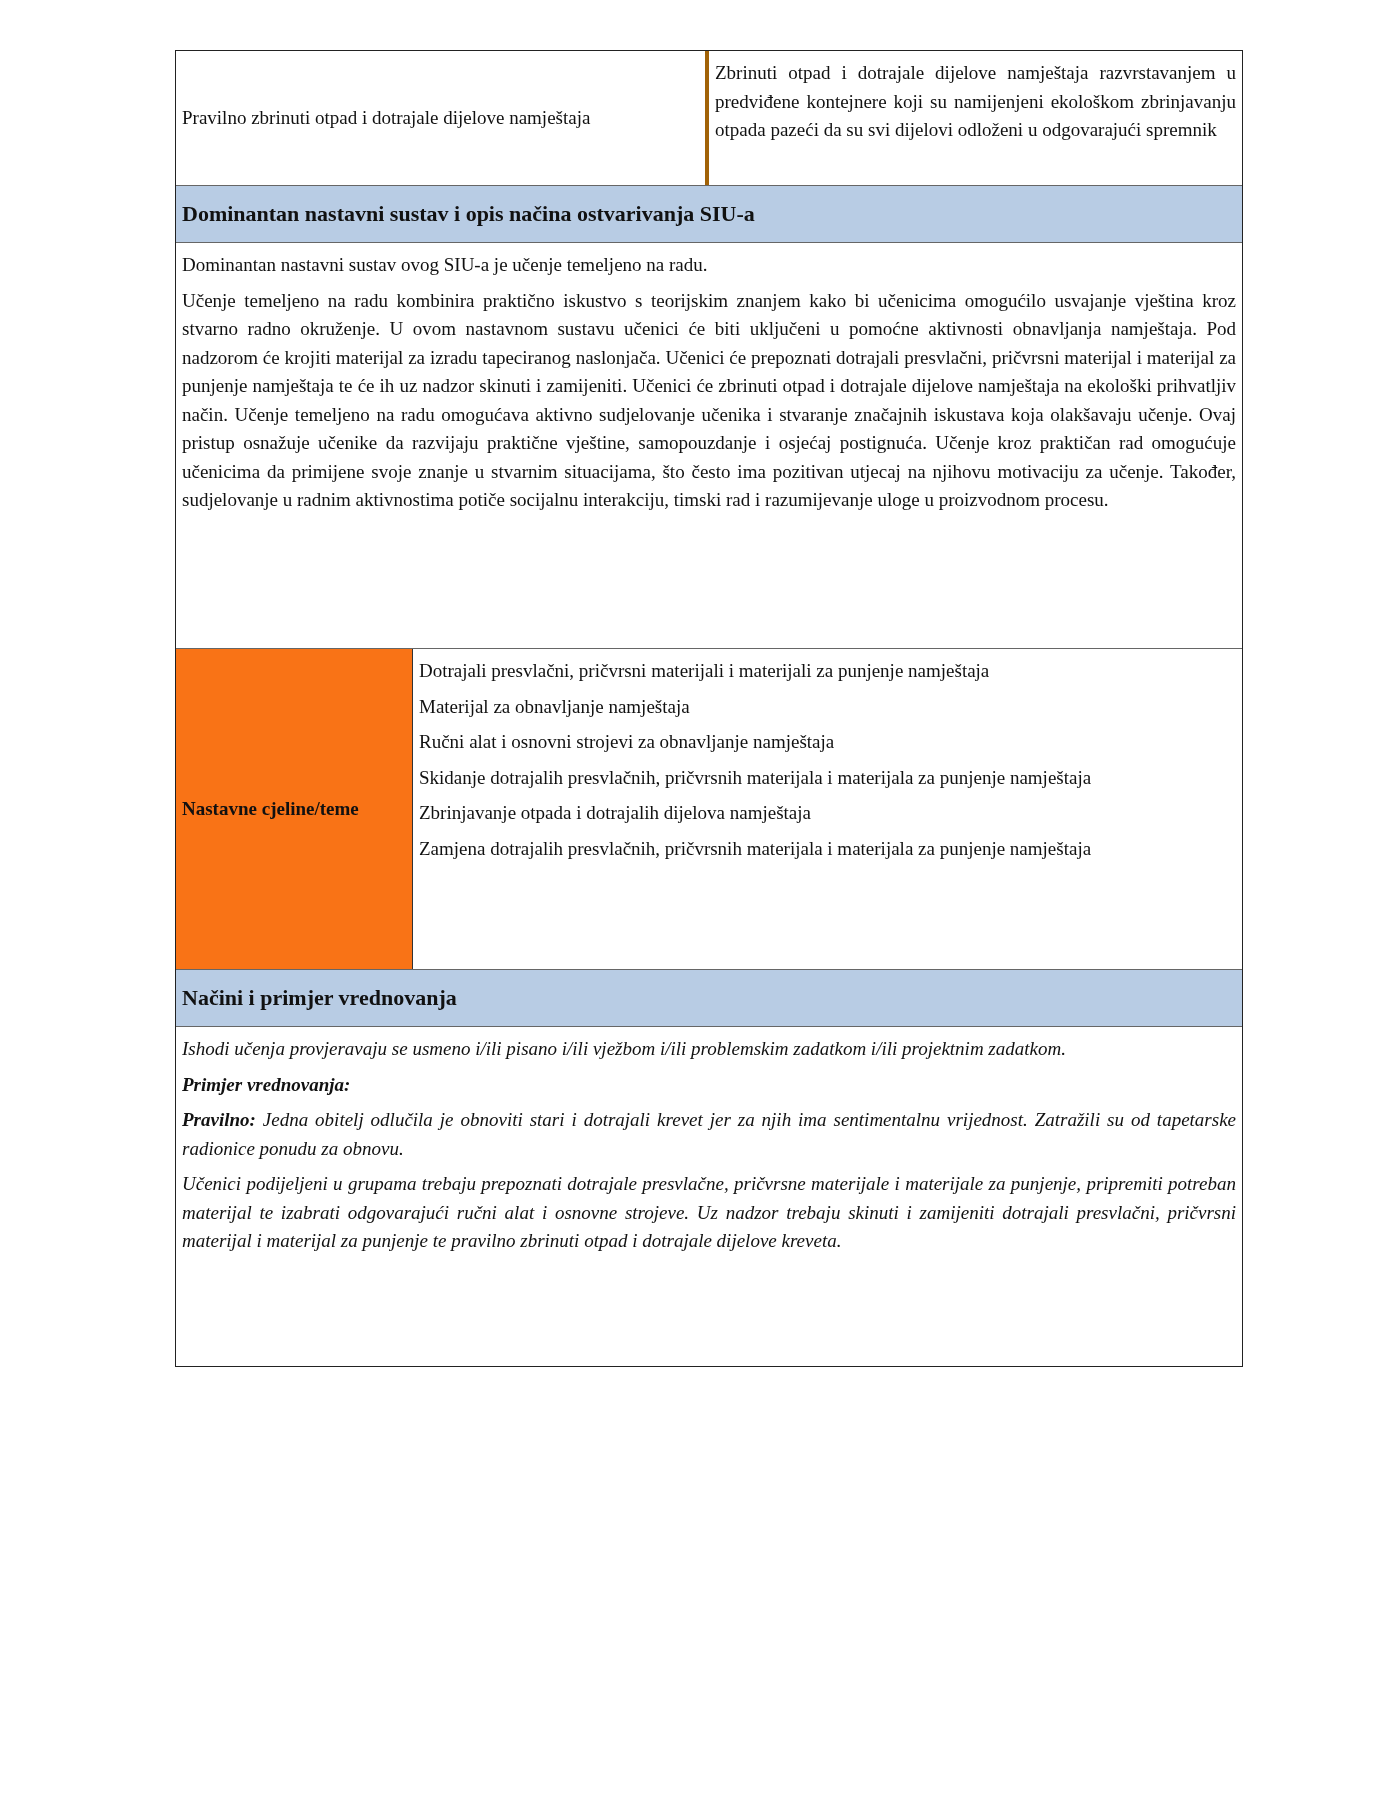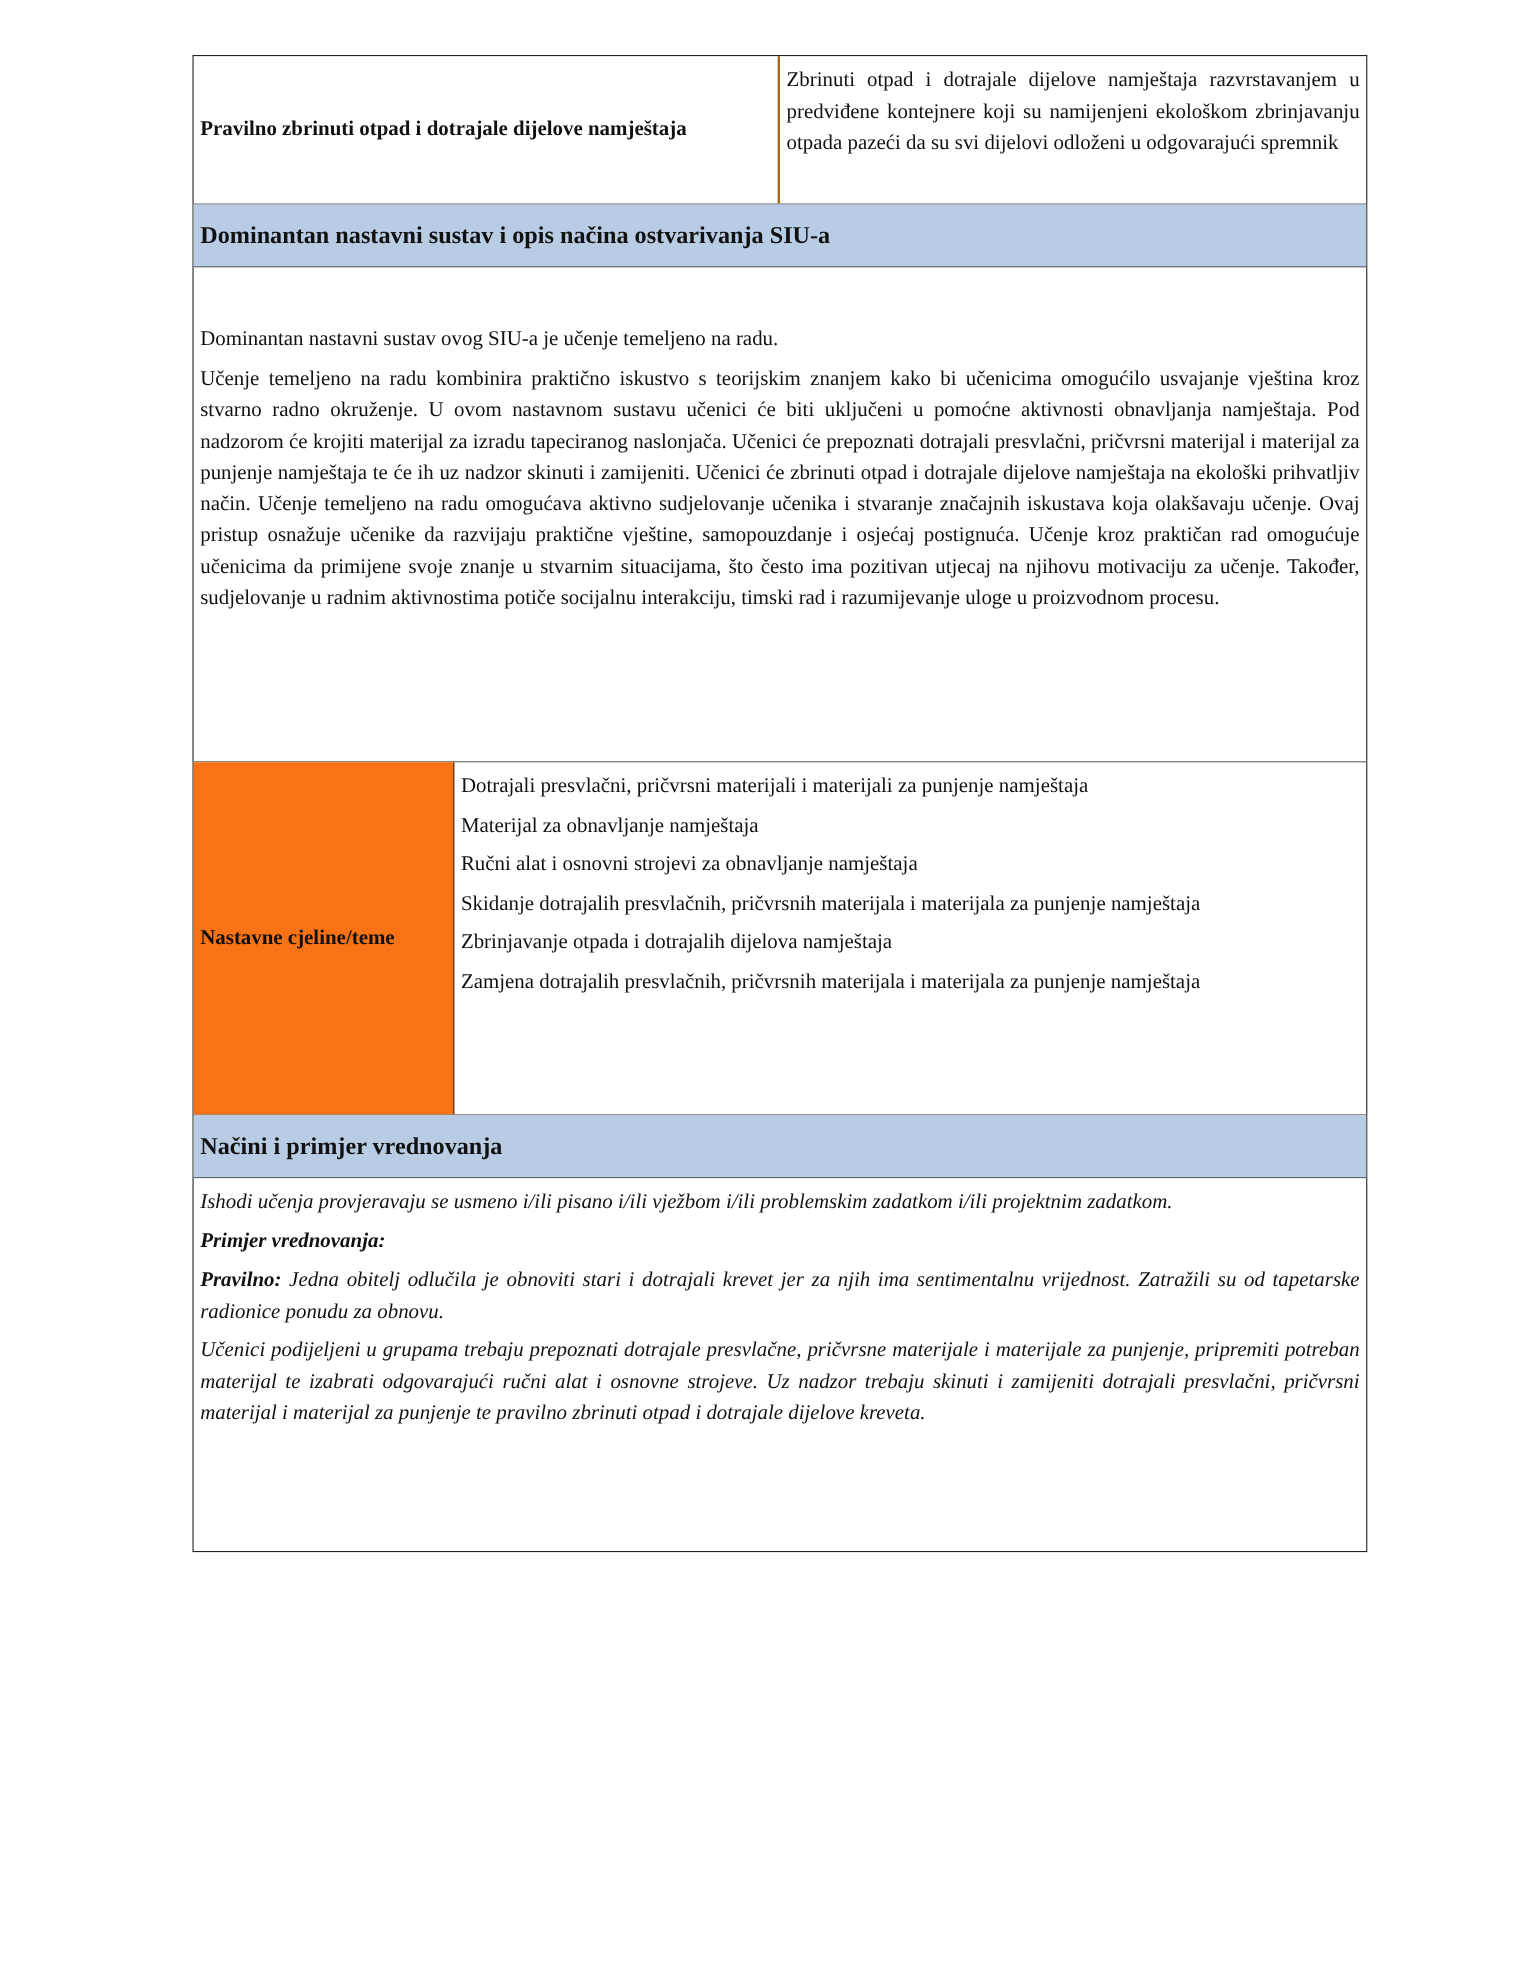--- a/index.html
+++ b/index.html
@@ -2,24 +2,24 @@
 <html><head>
 <meta charset="utf-8">
 <style>
   html, body { margin:0; padding:0; background:#ffffff; }
   body { width:1386px; height:1797px; position:relative; font-family:"Liberation Serif","DejaVu Serif",serif; color:#111; }
   .tbl { position:absolute; left:175px; top:50px; width:1068px; border:1.5px solid #222; box-sizing:border-box; }
   .row { display:flex; border-bottom:1px solid #666; box-sizing:border-box; }
   .row:last-child { border-bottom:none; }
   .cell { box-sizing:border-box; padding:6px 6px; font-size:19px; line-height:28.5px; }
   .r1 { height:135px; }
-  .r1 .c1 { width:533px; border-right:2px solid #a16207; display:flex; align-items:center;font-weight:bold; }
+  .r1 .c1 { width:533px; border-right:4px solid #a16207; display:flex; align-items:center; }
   .r1 .c2 { flex:1; text-align:justify; padding-top:8px; }
   .band { background:#b8cce4; height:57px; display:flex; align-items:center; padding:0 6px; font-weight:bold; font-size:22px; }
-  .body1 { height:406px; padding:8px 6px; text-align:justify;margin-top:44px; }
+  .body1 { height:406px; padding:8px 6px; text-align:justify; }
   .body1 p, .eval p { margin:0 0 7px 0; }
   .r-topics { height:321px; }
   .r-topics .lbl { width:237px; background:#f97316; border-right:1px solid #333; display:flex; align-items:center; font-weight:bold; }
   .r-topics .list { flex:1; padding-top:8px; text-align:justify; }
   .r-topics .list div { margin-bottom:7px; }
   .eval { height:339px; padding:8px 6px; text-align:justify;font-style:italic; }
   .bold { font-weight:bold; }
 </style>
 </head>
 <body>

